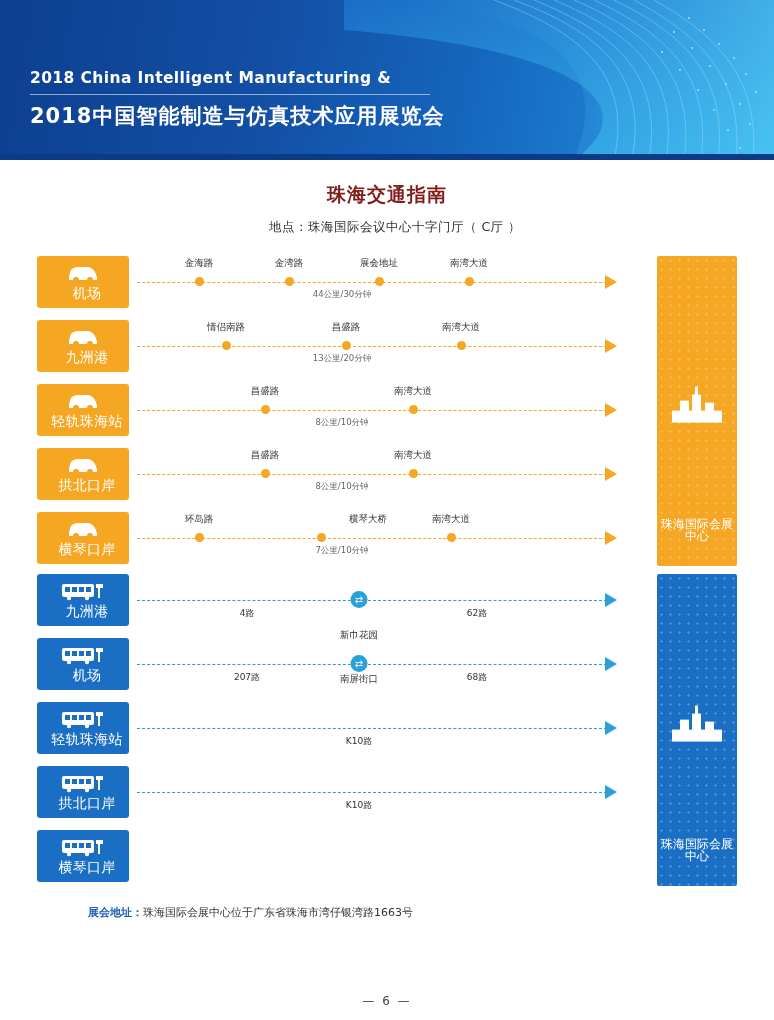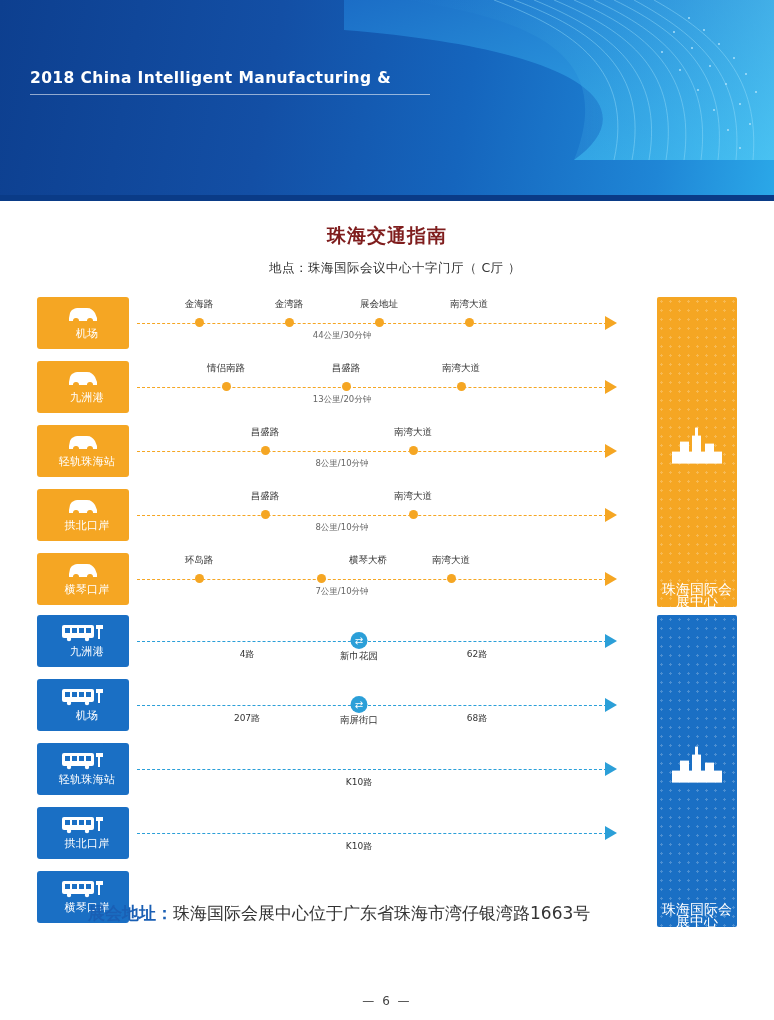--- a/index.html
+++ b/index.html
@@ -7,21 +7,21 @@
     width:774px;height:1020px;
     background:#ffffff;
     font-family:"DejaVu Sans","Liberation Sans",sans-serif;
     overflow:hidden;
     position:relative;
   }
 
   
   .header{
     position:relative;
-    width:774px;height:201px;
+    width:774px;height:160px;
     background:linear-gradient(100deg,#0d3f8f 0%,#134fa5 35%,#1565bd 60%,#1f86d6 85%,#2ba8e8 100%);
     overflow:hidden;
   }
   .hdr-wave{
     position:absolute;right:0;top:0;width:430px;height:160px;opacity:.95;
   }
   .hdr-text{
     position:absolute;left:30px;top:68px;z-index:5;
   }
   .hdr-en{
@@ -55,39 +55,39 @@
   }
 
   
   .venue{
     position:absolute;right:0;width:80px;border-radius:2px;
     color:#ffffff;text-align:center;overflow:hidden;
   }
   .venue.car{top:0;height:310px;background:#f5a623;}
   .venue.bus{top:318px;height:312px;background:#1a6fc4;}
   .venue .vtxt{
-    position:absolute;left:0;right:0;bottom:0;font-size:14px;line-height:12px;
+    position:absolute;left:0;right:0;bottom:24px;font-size:12px;line-height:12px;
   }
   .venue .bldg{position:absolute;left:0;right:0;top:50%;transform:translateY(-60%);text-align:center;}
   .venue .grid-dots{
     position:absolute;left:0;top:0;width:80px;height:100%;
     background-image:radial-gradient(rgba(255,255,255,.28) 1.1px, transparent 1.2px);
     background-size:9px 9px;
     opacity:.8;
   }
 
   
   .origin{
     position:absolute;left:0;width:92px;height:52px;border-radius:3px;
     color:#ffffff;text-align:center;
   }
   .origin.car{background:#f5a623;}
   .origin.bus{background:#1a6fc4;}
   .origin .ic{margin-top:7px;height:20px;}
-  .origin .olabel{font-size:11px;margin-top:2px;letter-spacing:.3px;margin-left:8px;}
+  .origin .olabel{font-size:14px;margin-top:2px;letter-spacing:.3px;margin-left:8px;}
 
   
   .route{position:absolute;left:100px;width:500px;height:52px;}
   .route .line{
     position:absolute;left:0;top:26px;width:470px;height:0;
     border-top:1.4px dashed #f5a623;
   }
   .route.bus .line{border-top:1.4px dashed #2b9fd8;}
   .route .arrow{
     position:absolute;top:19px;left:468px;width:0;height:0;
@@ -118,21 +118,21 @@
   }
   .xfer-label{
     position:absolute;top:35px;font-size:9.5px;color:#333333;
     transform:translateX(-50%);white-space:nowrap;
   }
 
   
   .info{
     position:absolute;left:88px;top:905px;width:620px;
   }
-  .info-row{margin-bottom:13px;font-size:17px;color:#333333;line-height:16px;}
+  .info-row{margin-bottom:13px;font-size:11px;color:#333333;line-height:16px;}
   .info-label{color:#1a5fb4;font-weight:bold;}
   .pagenum{
     position:absolute;left:0;right:0;bottom:12px;text-align:center;
     font-size:12px;color:#444444;letter-spacing:2px;
   }
 </style>
 </head>
 <body>
 
 <div class="header">
@@ -178,20 +178,21 @@
         <circle cx="354" cy="90" r="1"></circle>
       <circle cx="370" cy="110" r="1"></circle>
         <circle cx="384" cy="130" r="1"></circle>
         <circle cx="396" cy="148" r="1"></circle>
     </g>
   </svg>
 
   <div class="hdr-text">
     <div class="hdr-en">2018  China  Intelligent  Manufacturing  &amp;</div>
     <div class="hdr-rule"></div>
+    <div class="hdr-cn">2018中国智能制造与仿真技术应用展览会</div>
   </div>
   <div class="hdr-bottom-bar"></div>
 </div>
 
 <div class="title-wrap">
   <div class="page-title">珠海交通指南</div>
   <div class="page-subtitle">地点：珠海国际会议中心十字门厅（ C厅 ）</div>
 </div>
 
 <div class="diagram">
@@ -345,21 +346,21 @@
           <rect x="38" y="3" width="2" height="14" fill="#ffffff"></rect>
           <rect x="36" y="3" width="7" height="4" fill="#ffffff"></rect>
         </svg>
     </div>
     <div class="olabel">九洲港</div>
   </div>
   <div class="route bus" style="top:318px;">
     <div class="line"></div>
     <div class="arrow"></div>
     <div class="xfer" style="left:222px;">⇄</div>
-    <div class="xfer-label" style="left:222px;">新巾花园</div>
+    <div class="xfer-label" style="left:222px;margin-top:20px;">新巾花园</div>
     <div class="busnum" style="left:110px;">4路</div>
     <div class="busnum" style="left:340px;">62路</div>
   </div>
 
   <div class="origin bus" style="top:382px;">
     <div class="ic">
       <svg width="46" height="20" viewBox="0 0 46 20">
           <rect x="2" y="3" width="32" height="13" rx="2" fill="#ffffff"></rect>
           <rect x="5" y="6" width="5" height="5" fill="#1a6fc4"></rect>
           <rect x="12" y="6" width="5" height="5" fill="#1a6fc4"></rect>

